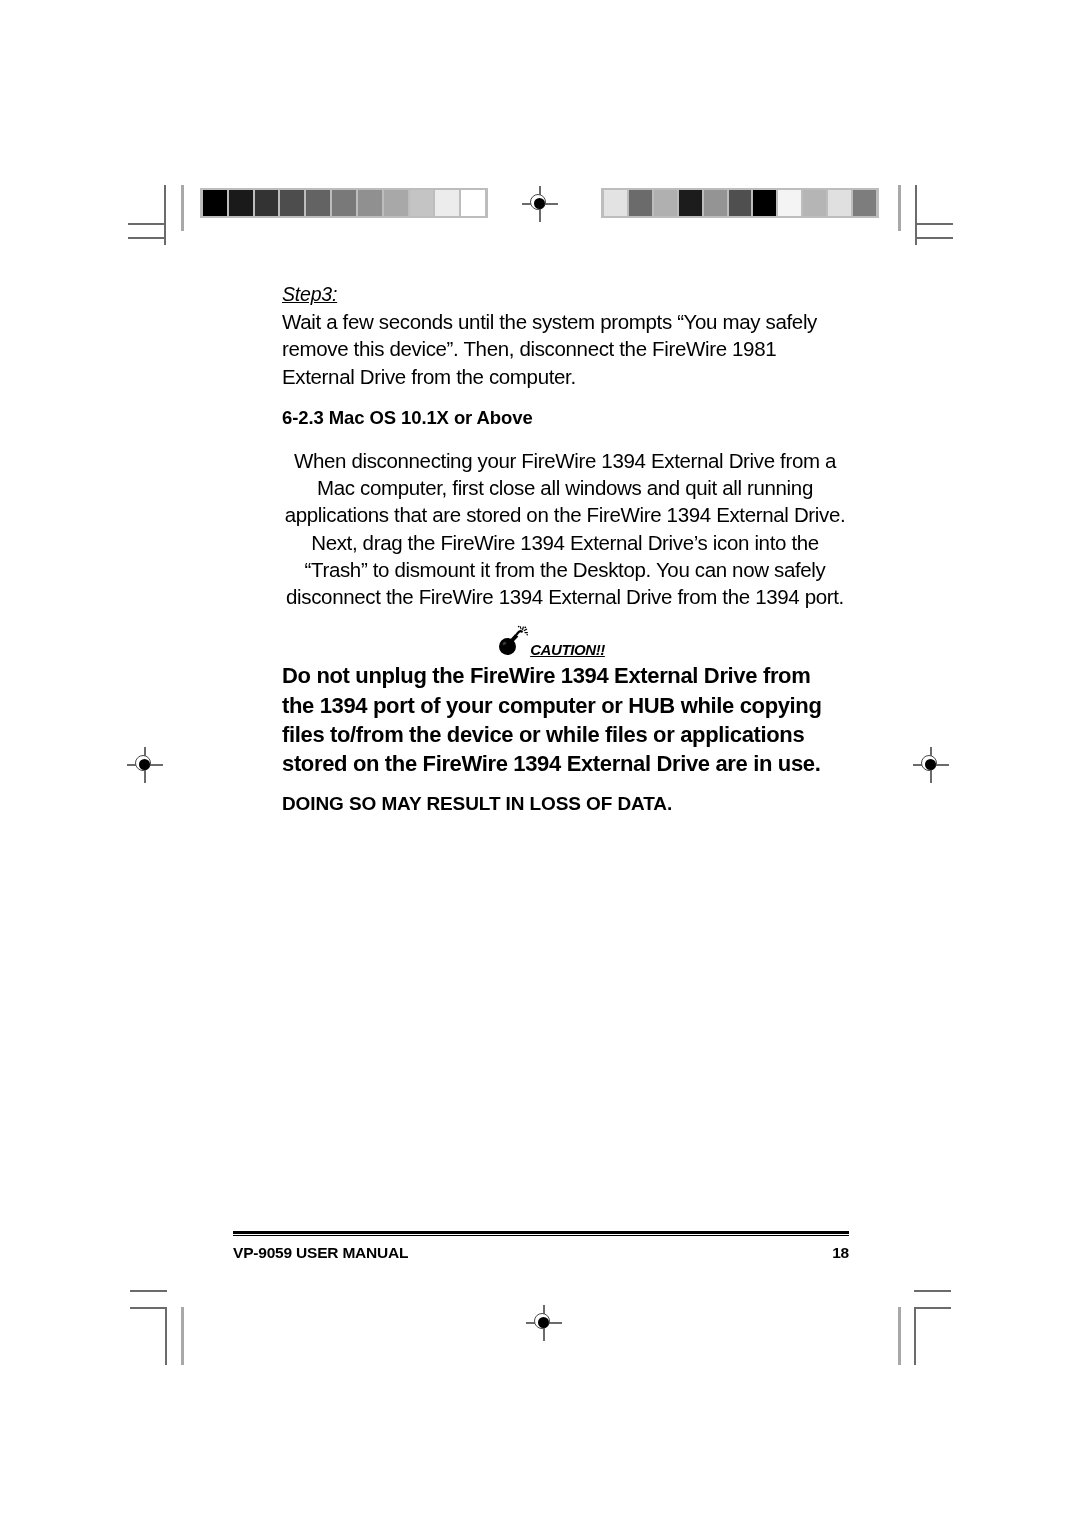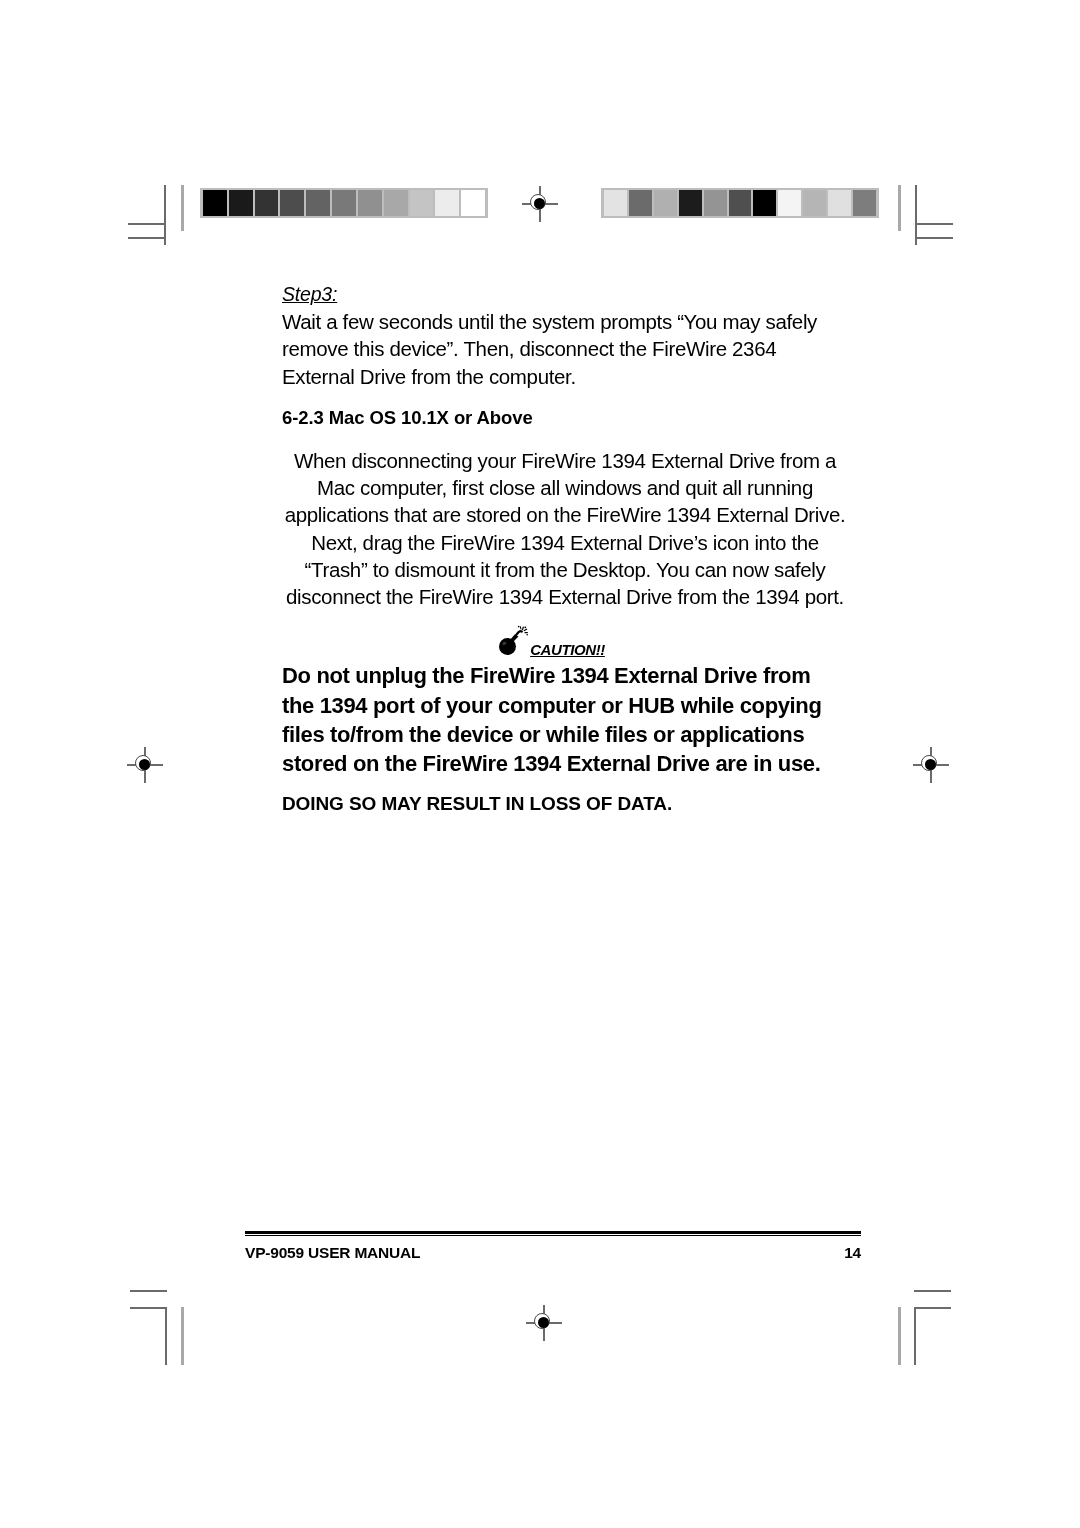--- a/index.html
+++ b/index.html
@@ -138,21 +138,21 @@
     font-size: 19px;
     font-weight: bold;
     line-height: 1.3;
     letter-spacing: -0.1px;
     margin: 14px 0 0 0;
   }
 
   
   .footer {
     position: absolute;
-    left: 245px;
+    left: 233px;
     top: 1231px;
     width: 616px;
   }
   .footer-rule-thick {
     height: 2.5px;
     background: #000000;
     width: 100%;
   }
   .footer-rule-thin {
     height: 1px;
@@ -231,21 +231,21 @@
     <div class="cross-v"></div>
     <div class="cross-h"></div>
     <div class="ring"></div>
     <div class="dot"></div>
   </div>
 
   <div class="content">
 
     <p class="step-label">Step3:</p>
 
-    <p class="para">Wait a few seconds until the system prompts “You may safely remove this device”. Then, disconnect the FireWire 2364 External Drive from the computer.</p>
+    <p class="para">Wait a few seconds until the system prompts “You may safely remove this device”. Then, disconnect the FireWire 1981 External Drive from the computer.</p>
 
     <p class="section-head">6-2.3 Mac OS 10.1X or Above</p>
 
     <p class="para para-body">When disconnecting your FireWire 1394 External Drive from a Mac computer, first close all windows and quit all running applications that are stored on the FireWire 1394 External Drive. Next, drag the FireWire 1394 External Drive’s icon into the “Trash” to dismount it from the Desktop. You can now safely disconnect the FireWire 1394 External Drive from the 1394 port.</p>
 
     <div class="caution-head">
       <svg class="bomb-icon" viewBox="0 0 34 32" aria-hidden="true">
 
         <circle cx="12.5" cy="22.5" r="8.5" fill="#000000"></circle>
 
@@ -270,21 +270,21 @@
 
     <p class="caution-emphasis">DOING SO MAY RESULT IN LOSS OF DATA.</p>
 
   </div>
 
   <div class="footer">
     <div class="footer-rule-thick"></div>
     <div class="footer-rule-thin"></div>
     <div class="footer-row">
       <span>VP-9059 USER MANUAL</span>
-      <span>14</span>
+      <span>18</span>
     </div>
   </div>
 
   <div class="corner-line-h mark" style="left:130px; top:1290px; width:37px;"></div>
   <div class="corner-line-h mark" style="left:130px; top:1307px; width:37px;"></div>
   <div class="corner-line-v mark" style="left:165px; top:1307px; height:58px;"></div>
   <div class="bleed-line mark" style="left:181px; top:1307px; height:58px;"></div>
 
   <div class="reg-target" style="left:526px; top:1305px;">
     <div class="cross-v"></div>

